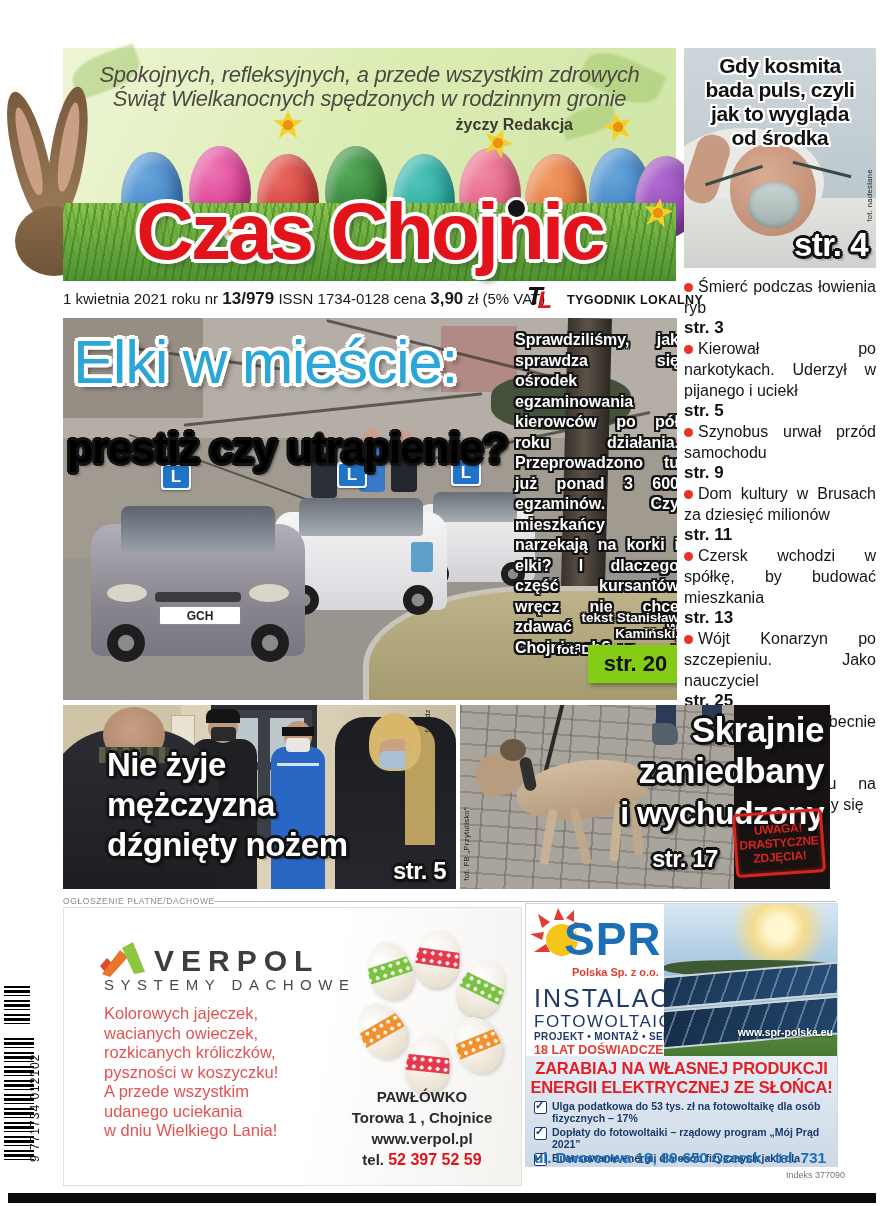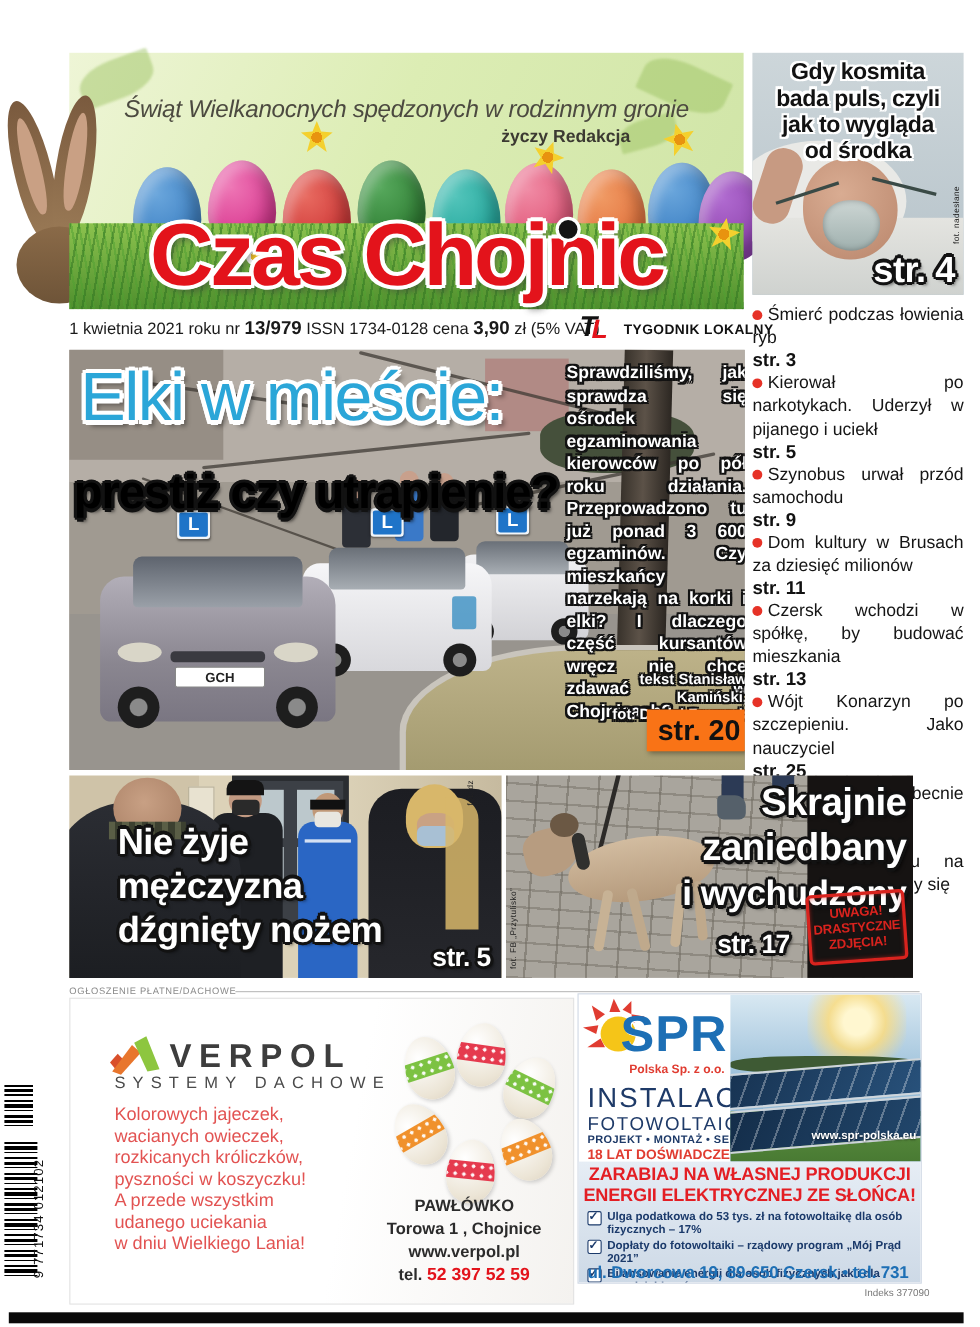--- a/index.html
+++ b/index.html
@@ -56,22 +56,22 @@
 
   
   .main{left:63px;top:318px;width:614px;height:382px;overflow:hidden;background:#9a948c;}
   .elki{left:10px;top:8px;font-size:62px;font-weight:normal;letter-spacing:-1.5px;color:#2ba6d8;z-index:12;
         text-shadow:-4px 0 0 #fff,4px 0 0 #fff,0 -4px 0 #fff,0 4px 0 #fff,-3px -3px 0 #fff,3px -3px 0 #fff,-3px 3px 0 #fff,3px 3px 0 #fff,5px 5px 5px rgba(0,0,0,.45);}
   .prestiz{left:4px;top:106px;font-size:43px;font-weight:bold;letter-spacing:-1px;color:#000000;z-index:12;}
   .lead{left:452px;top:12px;width:164px;font-size:16px;font-weight:bold;line-height:20.5px;color:#fff;
         text-align:justify;z-index:12;}
   .credits{left:452px;top:292px;width:164px;font-size:13.5px;font-weight:bold;color:#fff;text-align:right;
            line-height:16px;z-index:12;}
-  .str20{left:525px;top:327px;width:95px;height:38px;background:#f97316;z-index:13;display:flex;align-items:center;
-         justify-content:center;font-size:26px;font-weight:bold;color:#111;box-shadow:2px 2px 5px rgba(0,0,0,.4);}
+  .str20{left:525px;top:327px;width:95px;height:38px;background:#84cc16;z-index:13;display:flex;align-items:center;
+         justify-content:center;font-size:22px;font-weight:bold;color:#111;box-shadow:2px 2px 5px rgba(0,0,0,.4);}
 
   
   .branch{background:#3f3a34;opacity:.75;border-radius:2px;}
   .car .body{position:absolute;inset:auto 0 0 0;border-radius:16px 20px 8px 8px;}
   .car .shield{position:absolute;border-radius:8px 8px 4px 4px;background:linear-gradient(#6a7078,#a8aeb4);}
   .wheel{position:absolute;border-radius:50%;background:radial-gradient(#8a8a8a 0 28%,#1e1e1e 32%);}
   .lplate{position:absolute;background:#f2f6fa;border-radius:3px;padding:2px;box-shadow:0 1px 2px rgba(0,0,0,.4);z-index:5;}
   .lplate .lin{display:flex;align-items:center;justify-content:center;background:#1f74c8;color:#fff;
                font-weight:bold;width:26px;height:22px;font-size:17px;border-radius:2px;}
   .person{position:absolute;border-radius:10px 10px 4px 4px;}
@@ -144,20 +144,21 @@
 </style>
 </head>
 <body>
 
 <div class="page">
 
   <div class="abs banner">
     <div class="abs leaf" style="left:8px;top:6px;width:70px;height:36px;transform:rotate(-20deg);"></div>
     <div class="abs leaf" style="right:14px;top:10px;width:80px;height:40px;transform:rotate(25deg);"></div>
     <div class="abs leaf" style="right:60px;top:60px;width:54px;height:26px;transform:rotate(-15deg);"></div>
+    <div class="abs greet" style="top:14px;">Spokojnych, refleksyjnych, a przede wszystkim zdrowych</div>
     <div class="abs greet" style="top:38px;">Świąt Wielkanocnych spędzonych w rodzinnym gronie</div>
     <div class="abs signature" style="left:390px;top:68px;width:120px;">życzy Redakcja</div>
 
     <div class="abs ear" style="left:-50px;top:42px;transform:rotate(-14deg);"></div>
     <div class="abs ear" style="left:-12px;top:38px;transform:rotate(9deg);"></div>
     <div class="abs" style="left:-48px;top:158px;width:78px;height:70px;border-radius:50%;background:linear-gradient(#8a6a48,#6e5438);"></div>
 
     <div class="abs egg" style="left:58px;top:104px;background:radial-gradient(circle at 35% 30%,#6aa6dc,#3a7ec2 70%);"></div>
     <div class="abs egg" style="left:126px;top:98px;background:radial-gradient(circle at 35% 30%,#ee74b4,#d8368f 70%);"></div>
     <div class="abs egg" style="left:194px;top:106px;background:radial-gradient(circle at 35% 30%,#e86a60,#cc3333 70%);"></div>

